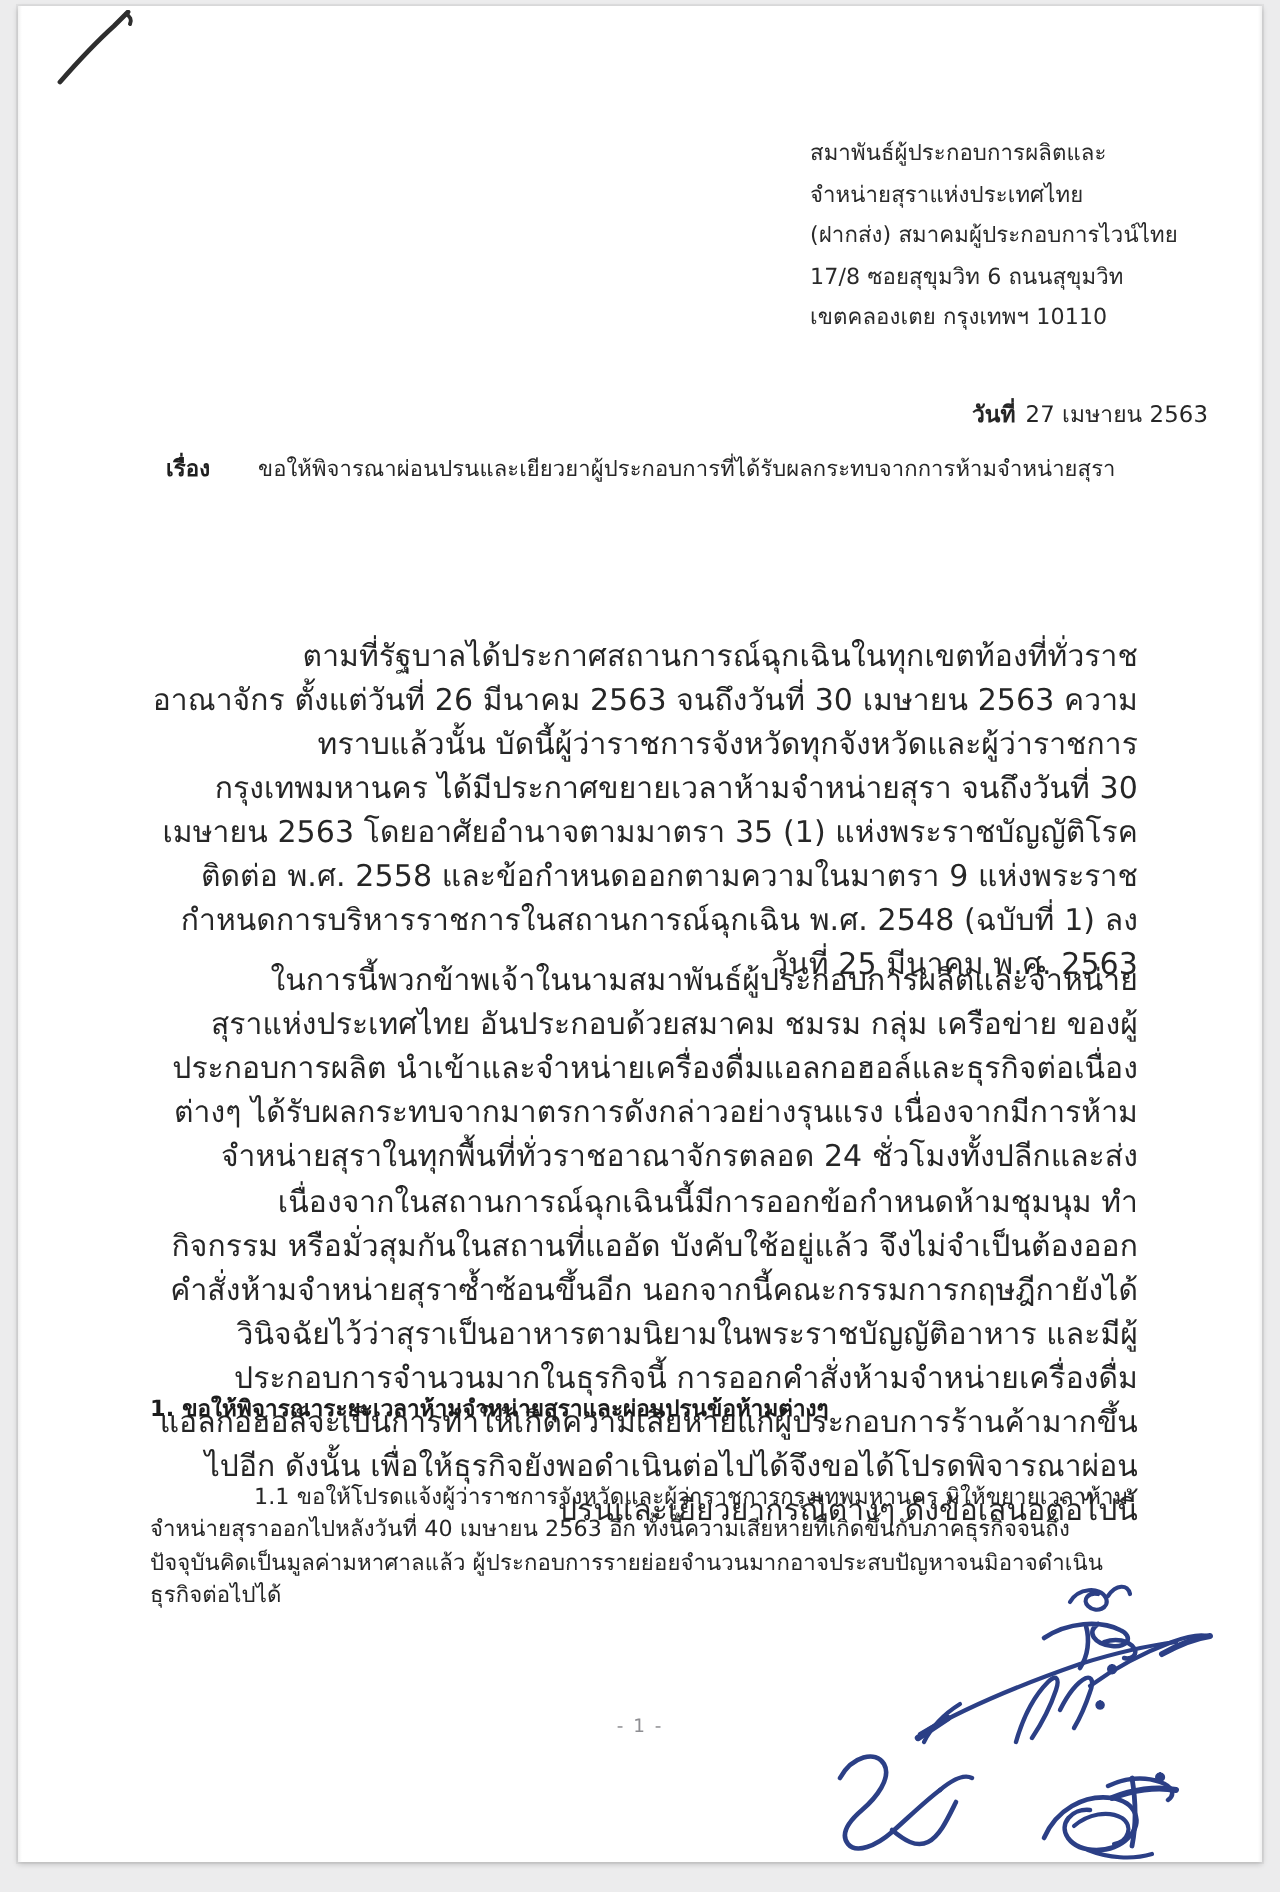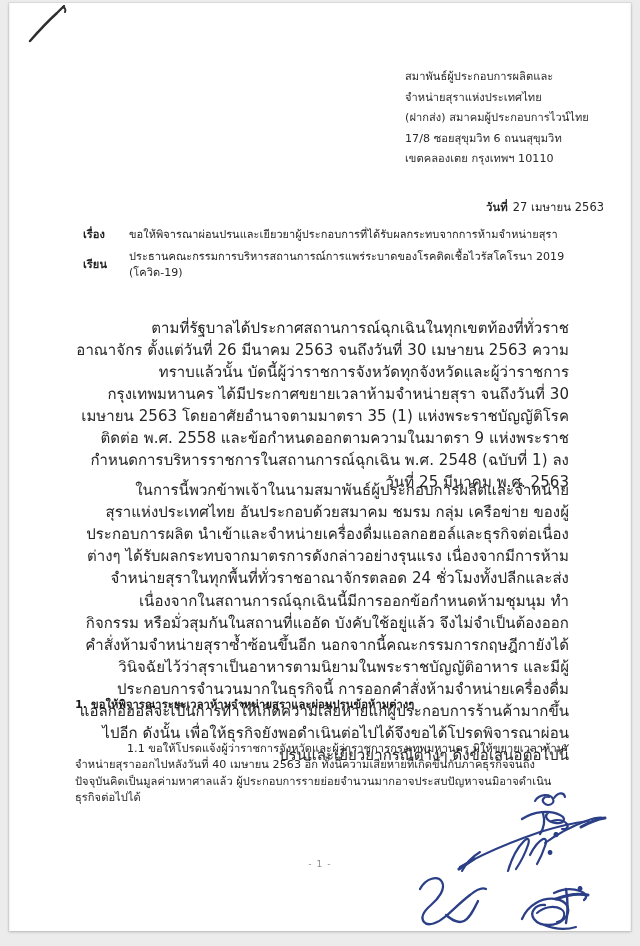--- a/index.html
+++ b/index.html
@@ -200,27 +200,20 @@
       </div>
 
       <div id="date-line" class="txt">
         <span class="date-label">วันที่</span><span class="date-value">27 เมษายน 2563</span>
       </div>
 
       <div id="subject-block" class="txt">
         <div class="field-row">
           <div class="field-label">เรื่อง</div>
           <div class="field-value">ขอให้พิจารณาผ่อนปรนและเยียวยาผู้ประกอบการที่ได้รับผลกระทบจากการห้ามจำหน่ายสุรา</div>
-        </div>
-        <div class="field-row">
-          <div class="field-label">เรียน</div>
-          <div class="field-value">
-            <span>ประธานคณะกรรมการบริหารสถานการณ์การแพร่ระบาดของโรคติดเชื้อไวรัสโคโรนา 2019</span>
-            <span class="cont">(โควิด-19)</span>
-          </div>
         </div>
       </div>
 
       <p id="para-1" class="para txt"><span class="indent"></span><span>ตามที่รัฐบาลได้ประกาศสถานการณ์ฉุกเฉินในทุกเขตท้องที่ทั่วราชอาณาจักร ตั้งแต่วันที่ 26 มีนาคม 2563 จนถึงวันที่ 30 เมษายน 2563 ความทราบแล้วนั้น บัดนี้ผู้ว่าราชการจังหวัดทุกจังหวัดและผู้ว่าราชการกรุงเทพมหานคร ได้มีประกาศขยายเวลาห้ามจำหน่ายสุรา จนถึงวันที่ 30 เมษายน 2563 โดยอาศัยอำนาจตามมาตรา 35 (1) แห่งพระราชบัญญัติโรคติดต่อ พ.ศ. 2558 และข้อกำหนดออกตามความในมาตรา 9 แห่งพระราชกำหนดการบริหารราชการในสถานการณ์ฉุกเฉิน พ.ศ. 2548 (ฉบับที่ 1) ลงวันที่ 25 มีนาคม พ.ศ. 2563</span></p>
 
       <p id="para-2" class="para txt"><span class="indent"></span><span>ในการนี้พวกข้าพเจ้าในนามสมาพันธ์ผู้ประกอบการผลิตและจำหน่ายสุราแห่งประเทศไทย อันประกอบด้วยสมาคม ชมรม กลุ่ม เครือข่าย ของผู้ประกอบการผลิต นำเข้าและจำหน่ายเครื่องดื่มแอลกอฮอล์และธุรกิจต่อเนื่องต่างๆ ได้รับผลกระทบจากมาตรการดังกล่าวอย่างรุนแรง เนื่องจากมีการห้ามจำหน่ายสุราในทุกพื้นที่ทั่วราชอาณาจักรตลอด 24 ชั่วโมงทั้งปลีกและส่ง</span></p>
 
       <p id="para-3" class="para txt"><span class="indent"></span><span>เนื่องจากในสถานการณ์ฉุกเฉินนี้มีการออกข้อกำหนดห้ามชุมนุม ทำกิจกรรม หรือมั่วสุมกันในสถานที่แออัด บังคับใช้อยู่แล้ว จึงไม่จำเป็นต้องออกคำสั่งห้ามจำหน่ายสุราซ้ำซ้อนขึ้นอีก นอกจากนี้คณะกรรมการกฤษฎีกายังได้วินิจฉัยไว้ว่าสุราเป็นอาหารตามนิยามในพระราชบัญญัติอาหาร และมีผู้ประกอบการจำนวนมากในธุรกิจนี้ การออกคำสั่งห้ามจำหน่ายเครื่องดื่มแอลกอฮอล์จะเป็นการทำให้เกิดความเสียหายแก่ผู้ประกอบการร้านค้ามากขึ้นไปอีก ดังนั้น เพื่อให้ธุรกิจยังพอดำเนินต่อไปได้จึงขอได้โปรดพิจารณาผ่อนปรนและเยียวยากรณีต่างๆ ดังข้อเสนอต่อไปนี้</span></p>
 
       <div id="heading-1" class="txt">1. ขอให้พิจารณาระยะเวลาห้ามจำหน่ายสุราและผ่อนปรนข้อห้ามต่างๆ</div>

